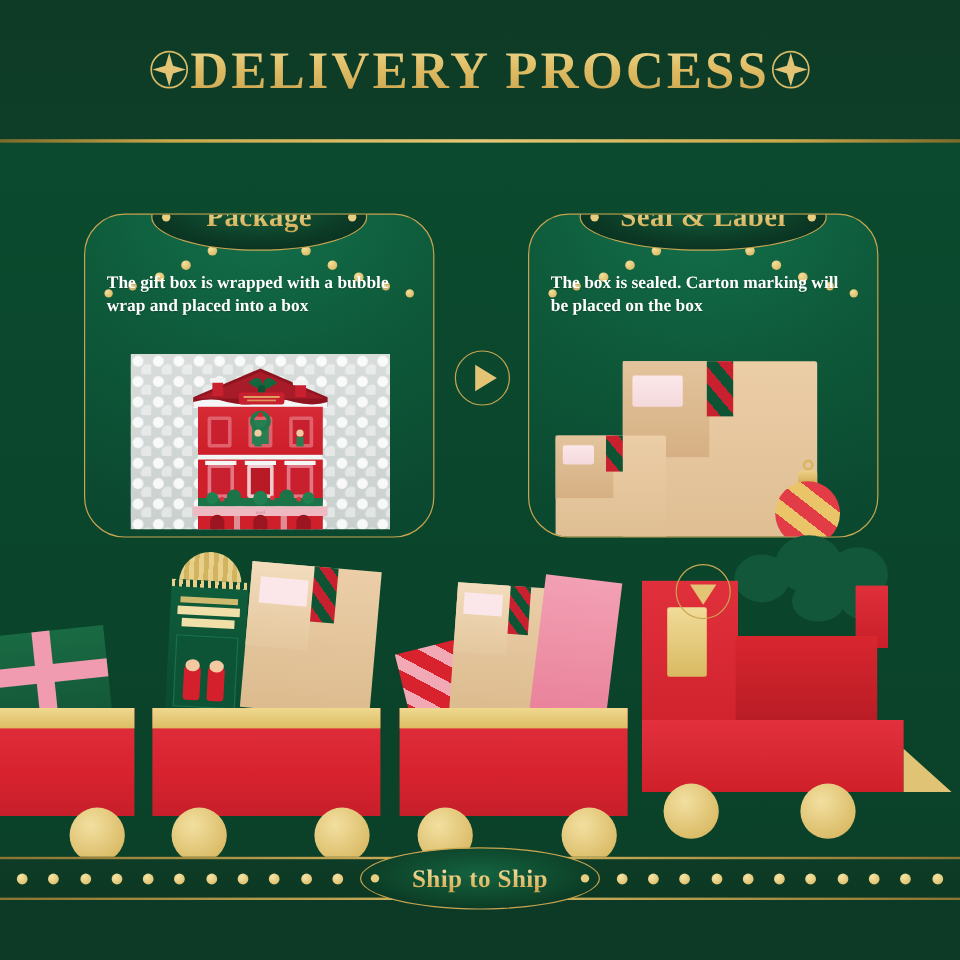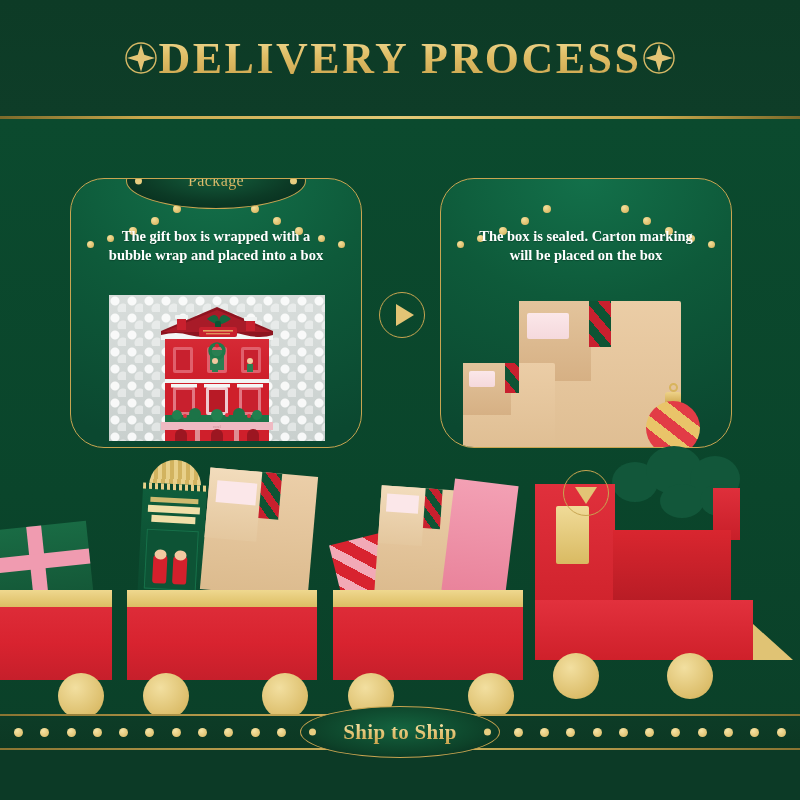--- a/index.html
+++ b/index.html
@@ -55,37 +55,37 @@
   .card-badge {
     position: absolute; left: 50%; top: -26px; transform: translateX(-50%);
     width: 180px; height: 56px; border-radius: 50%;
     background: radial-gradient(60% 70% at 50% 38%, #14603E 0%, #0C3B26 70%, #08301F 100%);
     border: 1.6px solid #C8A551;
     display: flex; align-items: center; justify-content: center;
     z-index: 4;
   }
   .card-badge.wide { width: 206px; }
   .badge-label {
-    font-size: 16px; font-weight: 400; letter-spacing: .4px;
+    font-size: 24px; font-weight: 700; letter-spacing: .4px;
     background: linear-gradient(180deg,#F6E7AE 0%, #E2C170 55%, #C9A24B 100%);
     -webkit-background-clip: text; background-clip: text; color: transparent;
     white-space: nowrap;
   }
   .badge-dot {
     position: absolute; top: 50%; width: 7px; height: 7px; border-radius: 50%;
     background: #E8CE80; transform: translateY(-50%);
   }
   .badge-dot.l { left: 8px; }
   .badge-dot.r { right: 8px; }
 
   .card-desc {
     position: absolute; left: 0; right: 0; top: 48px;
-    text-align: center; color: #FFFFFF;
+    text-align: left; color: #FFFFFF;
     font-size: 14.5px; line-height: 1.32; font-weight: 700;
-    padding: 0 28px; z-index: 3;
+    padding: 0 18px; z-index: 3;
     text-shadow: 0 1px 1px rgba(0,0,0,.25);
   }
 
   .dot-arc { position: absolute; top: 0; width: 120px; height: 70px; z-index: 2; }
   .dot-arc.l { left: 6px; }
   .dot-arc.r { right: 6px; }
   .dot-arc i {
     position: absolute; border-radius: 50%;
     background: radial-gradient(circle at 35% 30%, #F4E09C, #D4AE55);
     display: block;
@@ -398,20 +398,25 @@
       <div class="box" style="left:22px; top:76px; width:92px; height:86px;"></div>
       <div class="box-face" style="left:22px; top:76px; width:48px; height:52px;"></div>
       <div class="label-sticker" style="left:28px; top:84px; width:26px; height:16px;"></div>
       <div class="tape" style="left:64px; top:76px; width:14px; height:30px;"></div>
 
       <div class="ornament-ring" style="left:228px; top:96px;"></div>
       <div class="ornament-cap" style="left:224px; top:105px;"></div>
       <div class="ornament" style="left:205px; top:114px;"></div>
     </div>
 
+    <div class="card-badge wide">
+      <span class="badge-dot l"></span>
+      <span class="badge-label">Seal &amp; Label</span>
+      <span class="badge-dot r"></span>
+    </div>
   </div>
 
   <div class="arrow-btn right">
     <span class="tri-r"></span>
   </div>
   <div class="arrow-btn down">
     <span class="tri-d"></span>
   </div>
 
   <div class="train-layer">

